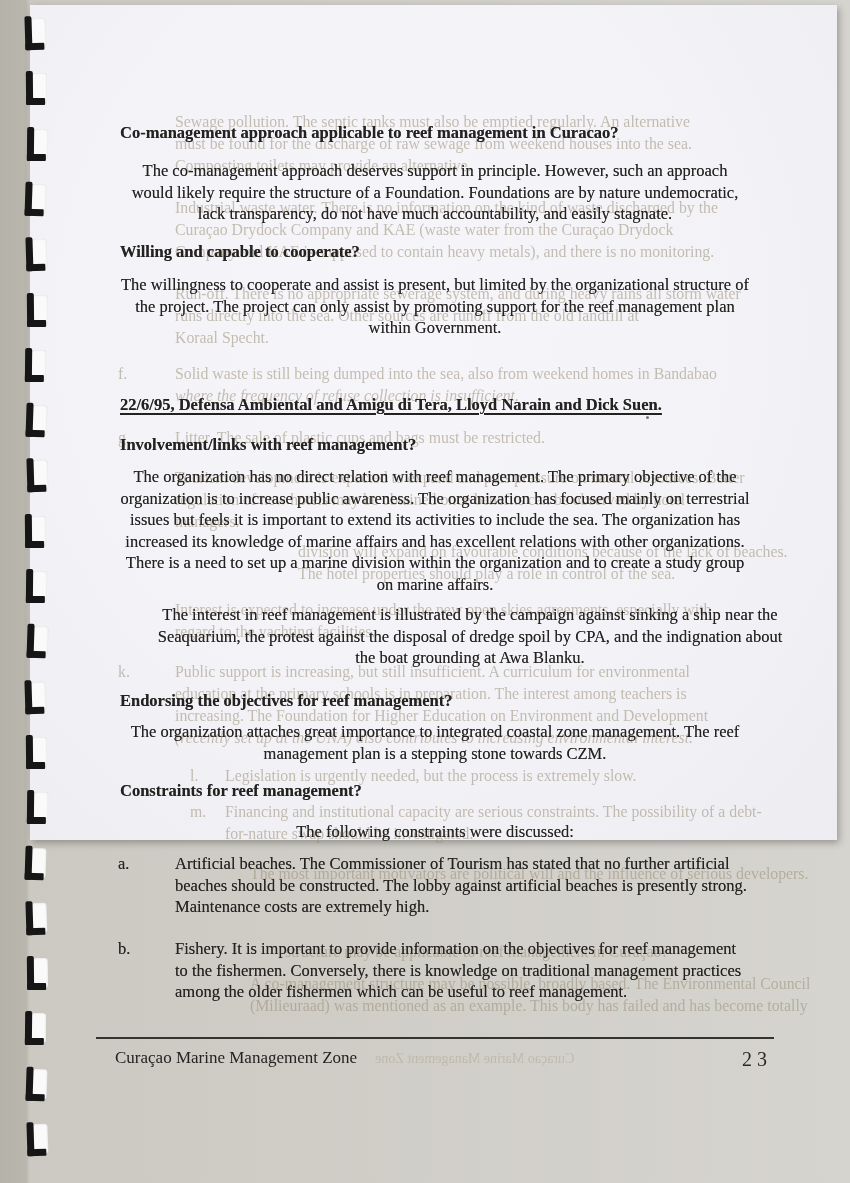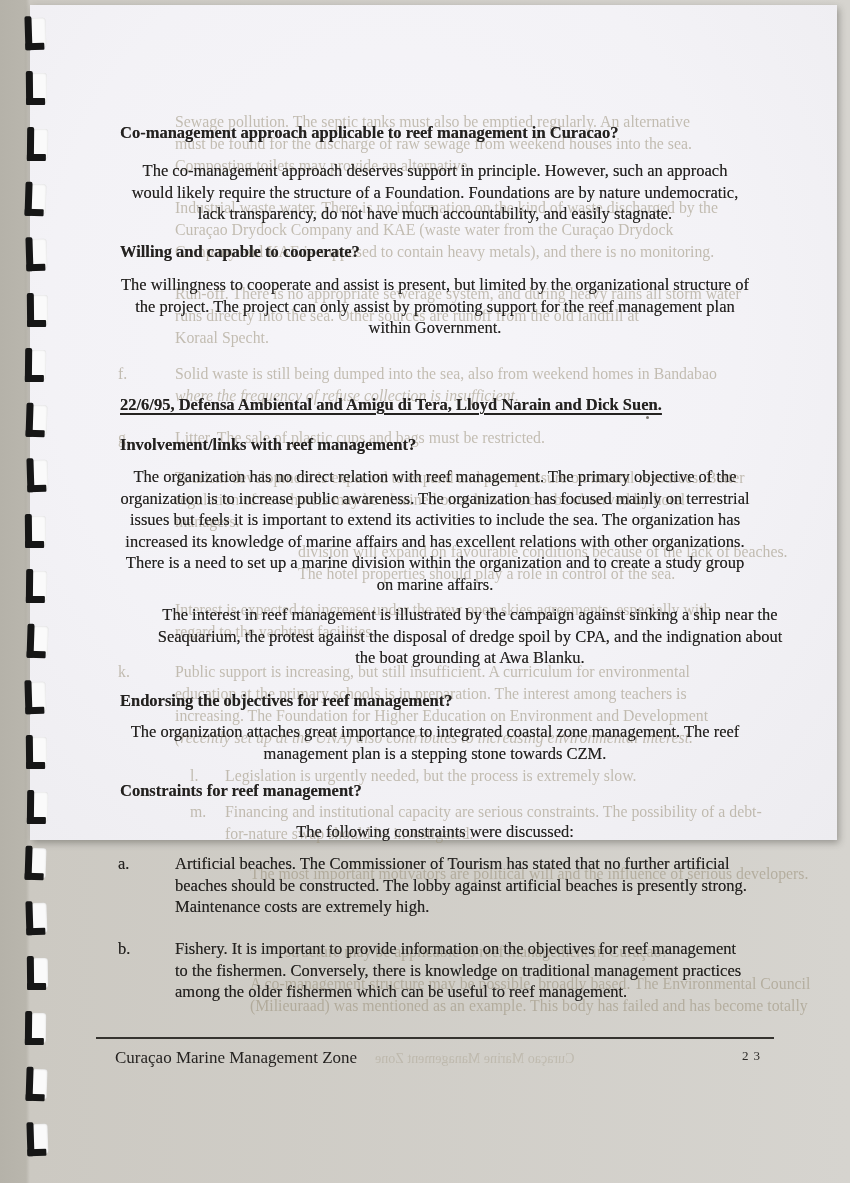--- a/index.html
+++ b/index.html
@@ -18,21 +18,21 @@
        text-shadow:0 0 .5px rgba(35,32,30,.55);}
   .h{font-weight:bold;}
   .u{text-decoration:underline;text-underline-offset:3px;text-decoration-thickness:1.6px;}
   .p{width:630px;text-align:center;}
   .item{left:88px;width:632px;}
   .item .lbl{display:inline-block;width:57px;vertical-align:top;}
   .item .txt{display:inline-block;width:572px;vertical-align:top;}
   
   .rule{position:absolute;left:66px;top:1032px;width:678px;height:2.4px;background:#35332f;}
   .footer-left{position:absolute;left:85px;top:1043px;font-size:17px;color:#242220;}
-  .page-num{position:absolute;left:712px;top:1043px;font-size:13px;letter-spacing:5px;color:#2a2825;}
+  .page-num{position:absolute;left:712px;top:1043px;font-size:20px;letter-spacing:5px;color:#2a2825;}
   
   .ghost-line{position:absolute;white-space:nowrap;font-size:15.8px;color:#9a9079;
               opacity:.55;filter:blur(.45px);}
   .gb{font-weight:normal;}
   .gm{transform:scaleX(-1);font-size:14px;opacity:.33;}
   
   .comb{position:absolute;width:26px;height:38px;}
   .comb i{position:absolute;display:block;}
   .comb .slot{left:8px;top:2px;width:15px;height:30px;background:#fafafa;border-radius:3px;
               box-shadow:inset 0 0 2px rgba(0,0,0,.18);}

